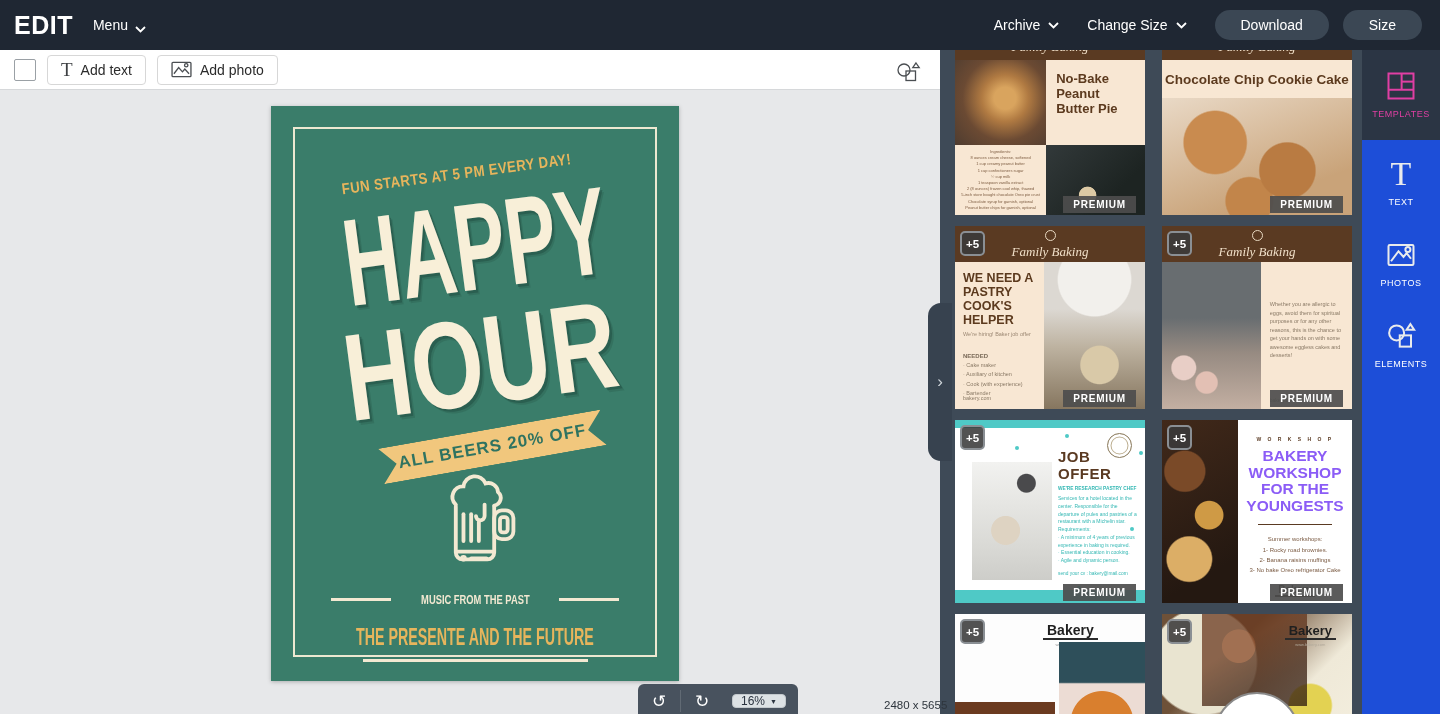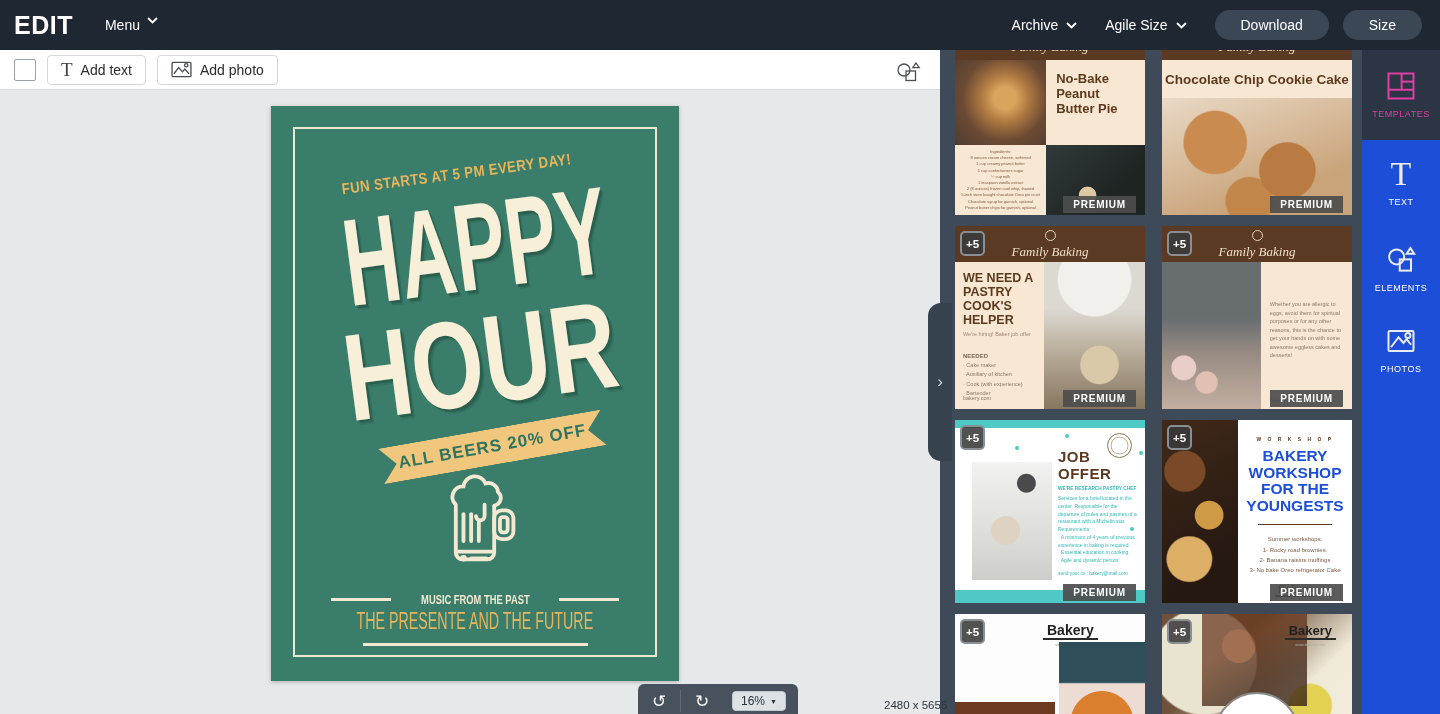--- a/index.html
+++ b/index.html
@@ -3,21 +3,21 @@
 <meta charset="utf-8">
 <style>
   * { margin:0; padding:0; box-sizing:border-box; }
   body { font-family:"Liberation Sans", sans-serif; background:#555; }
   .stage { position:relative; width:1440px; height:714px; overflow:hidden; background:#e7e8ea; }
 
   
   .topbar { position:absolute; left:0; top:0; width:1440px; height:50px; background:#1f2733;
             display:flex; align-items:center; color:#fff; z-index:30; }
   .logo { font-size:25px; font-weight:700; letter-spacing:.5px; margin-left:14px; color:#fff; }
-  .menu-item { display:flex; align-items:flex-start; gap:7px; font-size:14px; margin-left:32px; cursor:pointer; }
+  .menu-item { display:flex; align-items:flex-end; gap:7px; font-size:14px; margin-left:20px; cursor:pointer; }
   .topbar-right { margin-left:auto; display:flex; align-items:center; gap:28px; margin-right:18px; }
   .top-dd { display:flex; align-items:center; gap:8px; font-size:14px; cursor:pointer; }
   .pill-btn { background:#3b4754; border:none; color:#fff; font-size:14px; border-radius:16px;
               padding:7px 26px; cursor:pointer; font-family:inherit; }
   .chev { width:11px; height:7px; display:inline-block; }
   .chev polyline { fill:none; stroke:#fff; stroke-width:1.8; }
 
   
   .toolbar { position:absolute; left:0; top:50px; width:940px; height:40px; background:#fff;
              border-bottom:1px solid #d6d8da; display:flex; align-items:center; z-index:10; }
@@ -46,31 +46,31 @@
   .p-big .t2 { transform:scaleX(.75); }
   .ribbon { display:inline-block; margin-top:12px; background:#f1c77d; color:#2f7361; font-size:17px; font-weight:700;
             letter-spacing:1px; padding:8px 0; width:226px; transform:rotate(-2.5deg);
             clip-path:polygon(0 0,100% 0,93% 50%,100% 100%,0 100%,7% 50%); }
   .mug { position:absolute; left:50%; top:360px; transform:translateX(-50%); }
   .mug * { fill:none; stroke:#f3e9d2; stroke-width:4; stroke-linecap:round; }
   .p-footer { position:absolute; left:0; right:0; top:486px; text-align:center; }
   .pf-row { display:flex; align-items:center; justify-content:center; gap:9px; }
   .pf-line { width:60px; height:2.5px; background:#f3e9d2; }
   .pf-small { font-size:13px; font-weight:700; color:#f3e9d2; display:inline-block; transform:scaleX(.72); white-space:nowrap; }
-  .pf-large { margin-top:1px; font-size:23px; font-weight:400; color:#e7b55c; white-space:nowrap; }
+  .pf-large { margin-top:17px; font-size:23px; font-weight:700; color:#e7b55c; white-space:nowrap; }
   .pf-large span { display:inline-block; transform:scaleX(.62); }
   .pf-rule { width:225px; height:2.5px; background:#f3e9d2; margin:8px auto 0; }
 
   
   .ctrl { position:absolute; left:638px; top:684px; width:160px; height:34px; background:#48525e;
           border-radius:6px 6px 0 0; display:flex; align-items:center; z-index:20; }
   .ctrl-btn { width:42px; height:100%; display:flex; align-items:center; justify-content:center;
               color:#fff; font-size:17px; cursor:pointer; background:none; border:none; }
   .ctrl-sep { width:1px; height:22px; background:rgba(255,255,255,.14); }
-  .zoom-btn { margin-left:9px; background:#dde2e5; border:1px solid #c3c9cd; border-radius:4px; height:20px;
+  .zoom-btn { margin-left:9px; background:#dde2e5; border:1px solid #c3c9cd; border-radius:4px; height:14px;
               padding:0 8px; font-size:12px; color:#2b3440; display:flex; align-items:center; gap:5px;
               font-family:inherit; cursor:pointer; }
   .zoom-caret { font-size:7px; color:#2b3440; }
   .dims { position:absolute; left:884px; top:699px; font-size:11.5px; color:#2e353d; z-index:20; }
 
   
   .panel { position:absolute; left:940px; top:50px; width:422px; height:664px; background:#3e4a57; overflow:hidden; }
   .grid { position:absolute; left:15px; top:-18px; display:grid; grid-template-columns:190px 190px;
           grid-auto-rows:183px; column-gap:17px; row-gap:11px; }
   .card { position:relative; background:#fff; overflow:hidden; cursor:pointer; }
@@ -157,21 +157,21 @@
         </svg>
     </div>
     <div class="topbar-right">
       <div class="top-dd">
         <span>Archive</span>
         <svg class="chev" viewBox="0 0 11 7">
             <polyline points="1,1 5.5,5.5 10,1"></polyline>
           </svg>
       </div>
       <div class="top-dd">
-        <span>Agile Size</span>
+        <span>Change Size</span>
         <svg class="chev" viewBox="0 0 11 7">
             <polyline points="1,1 5.5,5.5 10,1"></polyline>
           </svg>
       </div>
       <button class="pill-btn">Download</button>
       <button class="pill-btn" style="margin-left:-14px">Size</button>
     </div>
   </div>
 
   <div class="toolbar">
@@ -341,21 +341,21 @@
         </div>
         <div class="premium">PREMIUM</div>
       </div>
 
       <div class="card">
         <div class="plus5">+5</div>
         <div class="row-split" style="height:183px">
           <div class="ph ph-muffins" style="width:40%"></div>
           <div style="width:60%; background:#fff; padding:16px 8px 0; text-align:center">
             <div style="font-size:5px; letter-spacing:2.5px; font-weight:700; color:#5a3a22">W O R K S H O P</div>
-            <div style="font-size:15.5px; font-weight:700; color:#1d4ed8; line-height:1.08; margin-top:6px">BAKERY WORKSHOP FOR THE YOUNGESTS</div>
+            <div style="font-size:15.5px; font-weight:700; color:#8b5cf6; line-height:1.08; margin-top:6px">BAKERY WORKSHOP FOR THE YOUNGESTS</div>
             <div style="width:75%; height:1.5px; background:#5a3a22; margin:9px auto"></div>
             <div class="pre" style="font-size:6px; line-height:1.7; color:#7a5a42">Summer  workshops:
 1- Rocky road brownies.
 2- Banana raisins muffings
 3- No bake Oreo refrigerator Cake</div>
             <div style="display:inline-block; font-size:10px; font-weight:700; color:#2b1a10; border-bottom:2px solid #2b1a10; margin-top:9px; padding:0 3px">Bakery</div>
           </div>
         </div>
         <div class="premium">PREMIUM</div>
       </div>
@@ -398,31 +398,31 @@
         <line x1="12.5" y1="2" x2="12.5" y2="15"></line>
         <line x1="2" y1="15" x2="22" y2="15"></line>
         <line x1="12.5" y1="8.5" x2="22" y2="8.5"></line>
       </svg>
       <span class="lbl">TEMPLATES</span>
     </div>
     <div class="side-item si-text">
       <span class="big-T">T</span>
       <span class="lbl">TEXT</span>
     </div>
+    <div class="side-item si-photos">
+      <svg class="side-ic" viewBox="0 0 24 24" style="color:#e9ebec">
+        <rect x="2" y="4" width="20" height="16" rx="1"></rect>
+        <polyline points="4,17 10,9 14,13.5 16.5,10.5 20,15"></polyline>
+        <circle cx="17.5" cy="7.5" r="2"></circle>
+      </svg>
+      <span class="lbl">PHOTOS</span>
+    </div>
     <div class="side-item si-elements">
       <svg class="side-ic" viewBox="0 0 24 24" style="color:#e9ebec">
         <circle cx="8.5" cy="9.5" r="6"></circle>
         <rect x="11" y="11.5" width="9" height="9"></rect>
         <path d="M19.5 2.5 l3 4.5 h-6 z"></path>
       </svg>
       <span class="lbl">ELEMENTS</span>
     </div>
-    <div class="side-item si-photos">
-      <svg class="side-ic" viewBox="0 0 24 24" style="color:#e9ebec">
-        <rect x="2" y="4" width="20" height="16" rx="1"></rect>
-        <polyline points="4,17 10,9 14,13.5 16.5,10.5 20,15"></polyline>
-        <circle cx="17.5" cy="7.5" r="2"></circle>
-      </svg>
-      <span class="lbl">PHOTOS</span>
-    </div>
   </div>
 
 </div>
 
 </body></html>

